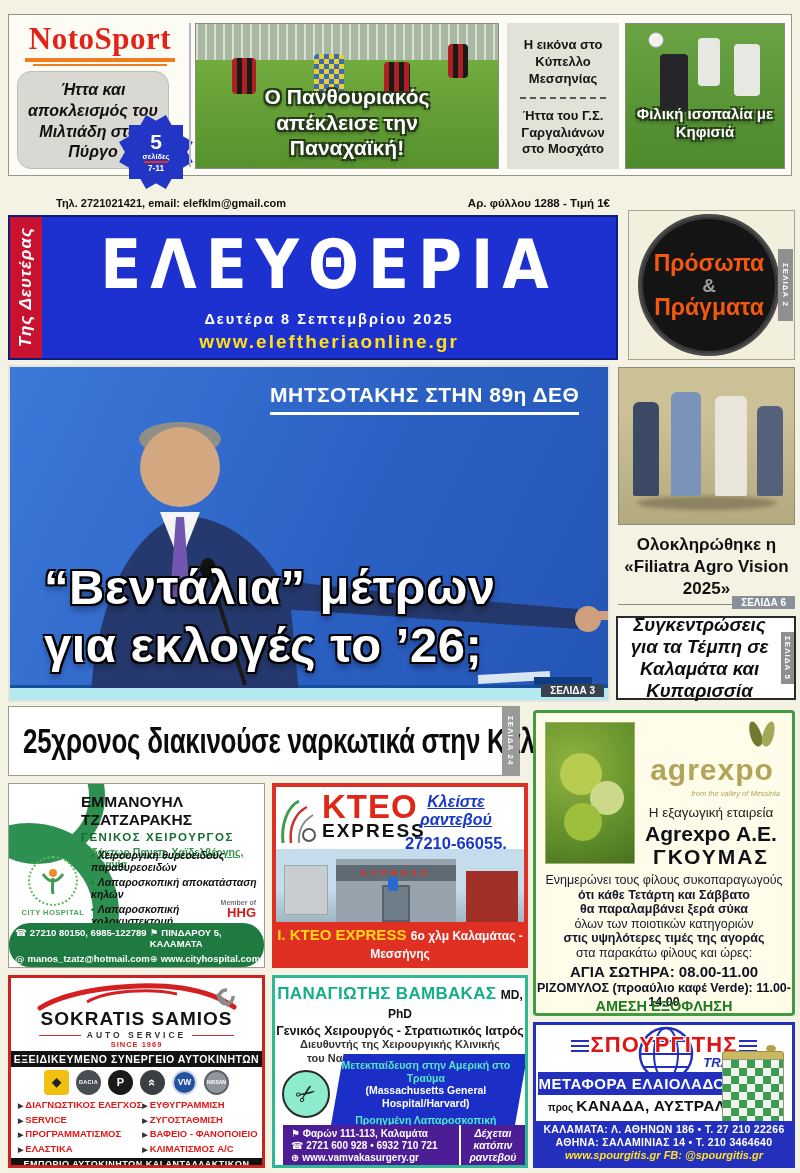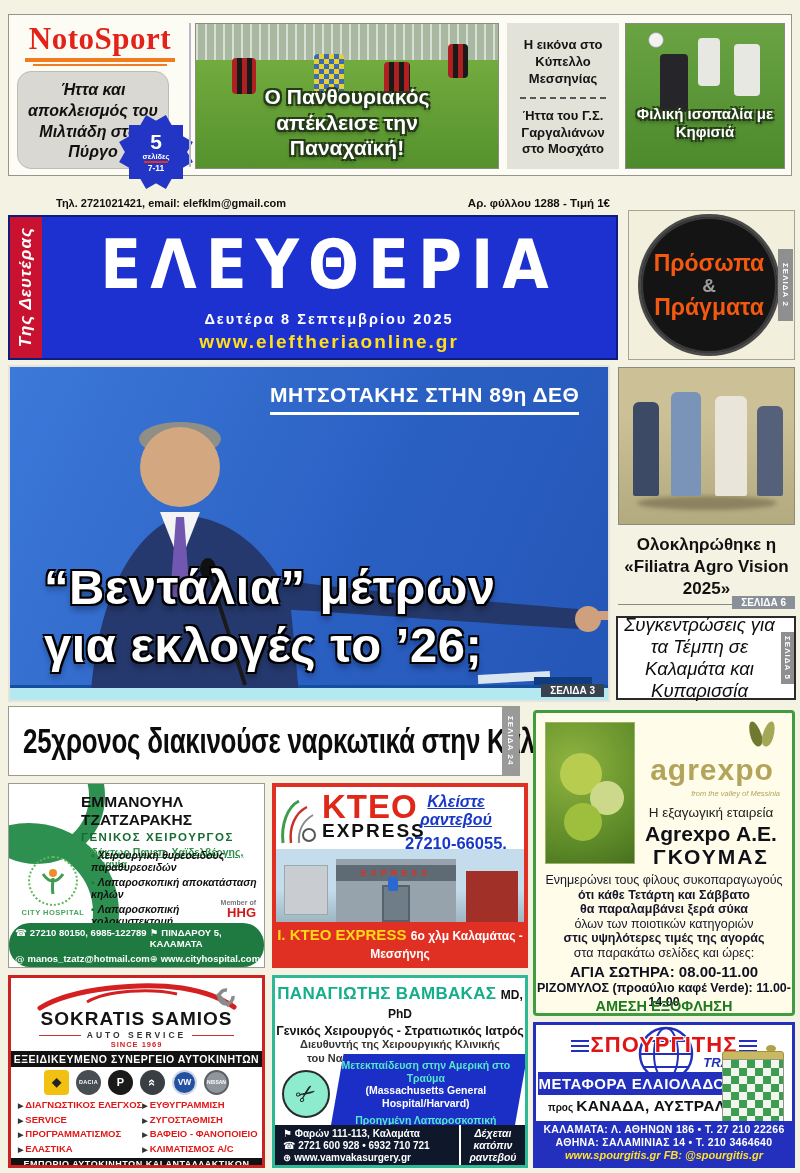--- a/index.html
+++ b/index.html
@@ -94,21 +94,21 @@
   .fig { position:absolute; bottom:28px; border-radius:6px 6px 2px 2px; }
   .fig-shadow { position:absolute; bottom:14px; left:10%; width:80%; height:14px;
                 background:rgba(60,50,30,.35); border-radius:50%; filter:blur(2px); }
   .fil-text { position:absolute; left:618px; top:534px; width:177px; text-align:center;
               font-weight:800; font-size:17px; color:#111; line-height:1.3; }
   .fil-rule { position:absolute; left:618px; top:604px; width:177px; border-top:1px solid #8a8a7e; }
   .fil-page { position:absolute; right:0; top:-9px; background:#8a9098; color:#fff;
               font-size:10px; font-weight:700; padding:1px 9px; }
   .tempi { position:absolute; left:616px; top:616px; width:180px; height:84px; background:#fff;
            border:2px solid #2a2a2a; display:flex; align-items:center; }
-  .tempi-text { flex:1; text-align:center; font-style:italic; font-weight:400; font-size:18.5px;
+  .tempi-text { flex:1; text-align:center; font-style:italic; font-weight:700; font-size:18.5px;
                 line-height:1.18; color:#0d0d0d; padding:0 14px 0 1px; }
   .tempi-tab { position:absolute; right:0; top:14px; width:13px; height:52px; }
 
   
   .crime { position:absolute; left:8px; top:706px; width:512px; height:70px; background:#fff;
            border:1px solid #9a9a8e; display:flex; align-items:center; }
   .crime-text { font-weight:700; font-size:26px; color:#0c0c0c; letter-spacing:-0.3px;
                 transform:scale(1,1.34); transform-origin:left center; padding-left:14px; white-space:nowrap; }
   .crime-tab { position:absolute; right:0; top:0; width:17px; height:100%; background:#9a9a9a; }
 
@@ -226,21 +226,21 @@
   .vam-pos { text-align:center; font-size:11px; font-weight:600; color:#333; line-height:1.25; }
   .vam-blue { position:absolute; left:62px; right:4px; top:76px; height:74px; background:#1b2ec5;
               transform:skewX(-10deg); }
   .vam-blue-in { transform:skewX(10deg); text-align:center; padding-top:5px; font-size:10.5px;
                  font-weight:800; line-height:12.5px; }
   .vam-teal-txt { color:#54e8cc; } .vam-white-txt { color:#fff; }
   .vam-gap { height:5px; }
   .vam-scissors { position:absolute; left:7px; top:92px; width:48px; height:48px; background:#8ceccd;
                   border:2px solid #2a2a2a; border-radius:50%; display:flex; align-items:center; justify-content:center; }
   .vam-scissors span { font-family:"DejaVu Sans", sans-serif; font-size:24px; transform:rotate(-35deg); color:#222; }
-  .vam-bar { position:absolute; left:0; right:0; bottom:0; height:40px; background:#0f172a; display:flex; }
+  .vam-bar { position:absolute; left:8px; right:0; bottom:0; height:40px; background:#4c1d95; display:flex; }
   .vam-contact { flex:1; padding:3px 0 0 8px; color:#fff; font-size:10px; font-weight:800; line-height:12px; }
   .vam-appt { width:66px; border-left:2px solid #fff; color:#fff; font-size:10.5px; font-weight:800;
               font-style:italic; display:flex; align-items:center; text-align:center; padding:0 6px; line-height:1.15; }
 
   
   .ad-spo { left:533px; top:1022px; width:262px; height:146px; border:3px solid #2330be; }
   .spo-globe { position:absolute; left:99px; top:0px; }
   .spo-brand { position:relative; text-align:center; margin-top:7px; font-size:22px; font-weight:900;
                color:#e01414; letter-spacing:1px;
                text-shadow:-1px -1px 0 #fff, 1px -1px 0 #fff, -1px 1px 0 #fff, 1px 1px 0 #fff; }
@@ -475,21 +475,21 @@
     <div class="agr-tag">from the valley of Messinia</div>
     <div class="agr-intro">Η εξαγωγική εταιρεία</div>
     <div class="agr-co">Agrexpo Α.Ε.</div>
     <div class="agr-owner">ΓΚΟΥΜΑΣ</div>
     <div class="agr-par">
       <div>Ενημερώνει τους φίλους συκοπαραγωγούς</div>
       <div class="agr-b">ότι κάθε Τετάρτη και Σάββατο</div>
       <div class="agr-b">θα παραλαμβάνει ξερά σύκα</div>
       <div>όλων των ποιοτικών κατηγοριών</div>
       <div class="agr-b">στις υψηλότερες τιμές της αγοράς</div>
-      <div>στα παρακάτω σελίδες και ώρες:</div>
+      <div>στα παρακάτω φίλους και ώρες:</div>
     </div>
     <div class="agr-p1">ΑΓΙΑ ΣΩΤΗΡΑ: 08.00-11.00</div>
     <div class="agr-p2">ΡΙΖΟΜΥΛΟΣ (προαύλιο καφέ Verde): 11.00-14.00</div>
     <div class="agr-hl"><span>ΑΜΕΣΗ ΕΞΟΦΛΗΣΗ</span></div>
     <div class="agr-note">χωρίς προκαταβολές ή κρατήσεις</div>
   </section>
 
   <section class="ad ad-sam">
     <svg class="sam-logo" width="210" height="32" viewBox="0 0 210 32">
       <path d="M8,28 C40,8 110,2 150,8 C175,12 192,20 202,27" stroke="#d42020" stroke-width="5" fill="none" stroke-linecap="round"></path>

